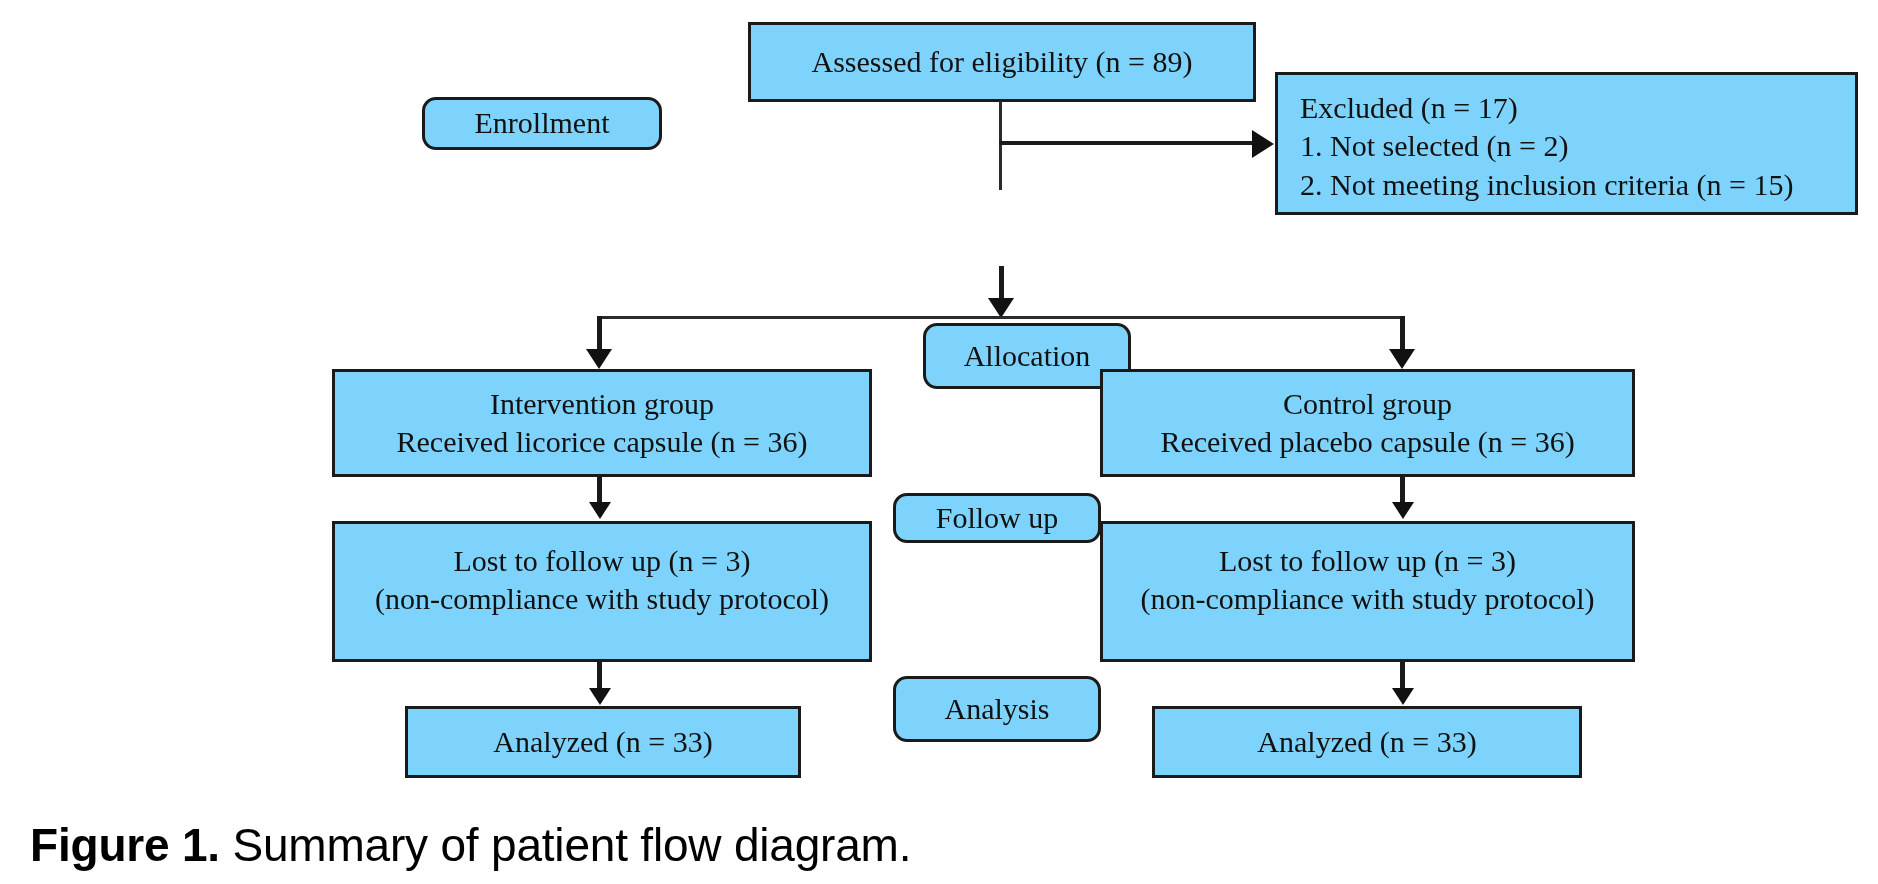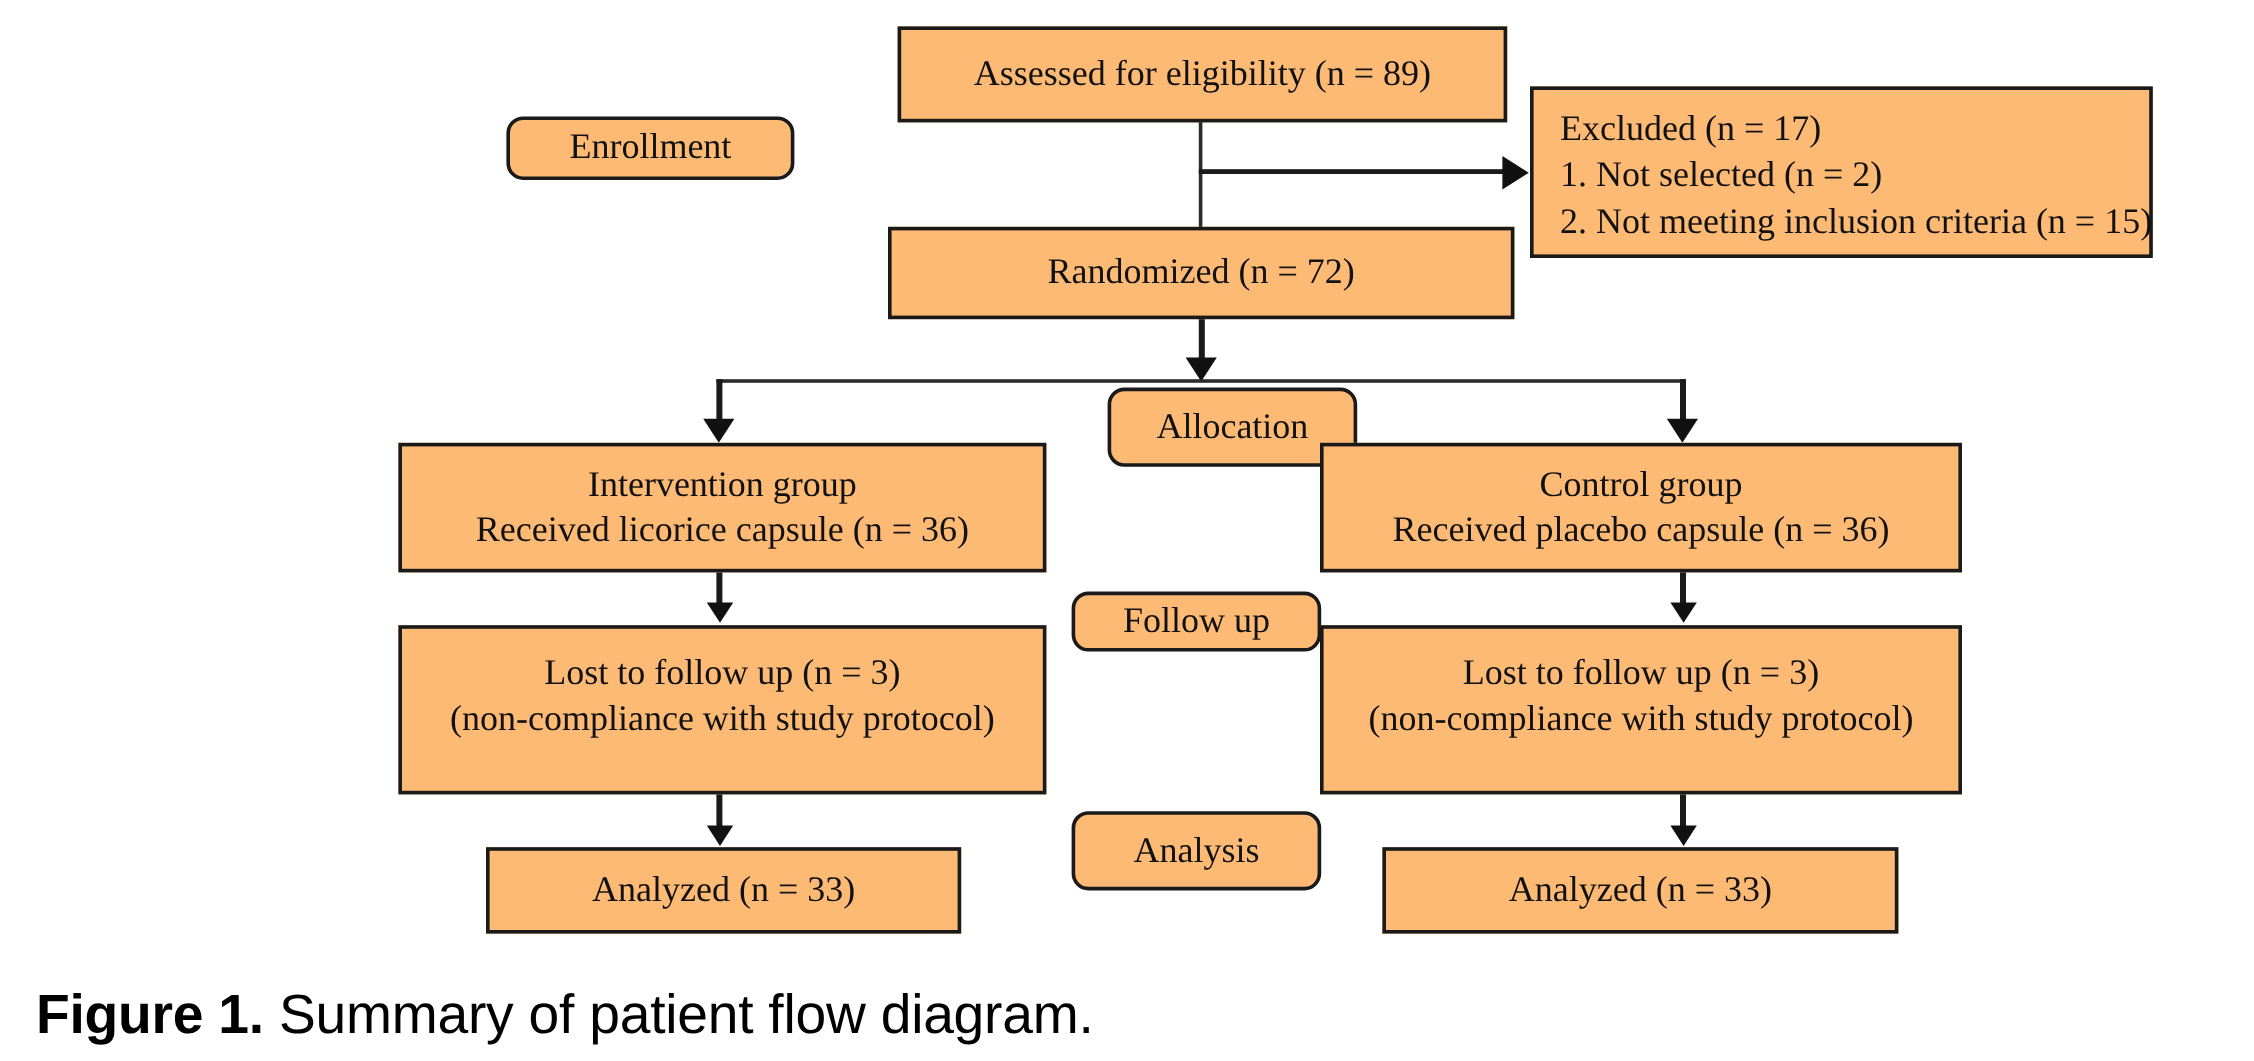--- a/index.html
+++ b/index.html
@@ -15,21 +15,21 @@
     background: #ffffff;
     overflow: hidden;
     font-family: "Liberation Serif", "DejaVu Serif", serif;
     color: #111111;
   }
 
   
   .node {
     position: absolute;
     box-sizing: border-box;
-    background: #fdba74;
+    background: #7dd3fc;
     border: 3px solid #1a1a1a;
     display: flex;
     flex-direction: column;
     align-items: center;
     justify-content: center;
     text-align: center;
     line-height: 1.28;
     font-size: 30px;
     color: #111111;
     padding: 4px 10px;
@@ -121,40 +121,37 @@
 <div id="page">
 
   <div class="node stage" style="left:422px; top:97px; width:240px; height:53px;">
     <span class="line">Enrollment</span>
   </div>
 
   <div class="node rect" style="left:748px; top:22px; width:508px; height:80px;">
     <span class="line">Assessed for eligibility (n = 89)</span>
   </div>
 
-  <div class="node rect topaligned" style="left:1275px; top:72px; width:519px; height:143px;">
+  <div class="node rect topaligned" style="left:1275px; top:72px; width:583px; height:143px;">
     <span class="line">Excluded (n = 17)</span>
     <span class="numline">
       <span class="num">1.</span>
       <span>Not selected (n = 2)</span>
     </span>
     <span class="numline">
       <span class="num">2.</span>
       <span>Not meeting inclusion criteria (n = 15)</span>
     </span>
   </div>
 
   <div class="vline thin" style="left:999px; top:101px; height:89px;"></div>
 
   <div class="hline" style="left:999px; top:141px; width:255px;"></div>
   <div class="arrow-right" style="left:1252px; top:130px;"></div>
 
-  <div class="node rect" style="left:740px; top:189px; width:522px; height:77px;">
-    <span class="line">Randomized (n = 72)</span>
-  </div>
 
   <div class="vline" style="left:999px; top:266px; width:5px; height:40px;"></div>
   <div class="arrow-down" style="left:988px; top:298px;"></div>
 
   <div class="hline thin" style="left:597px; top:316px; width:808px;"></div>
 
   <div class="vline" style="left:597px; top:316px; width:5px; height:40px;"></div>
   <div class="arrow-down" style="left:586px; top:349px;"></div>
 
   <div class="vline" style="left:1400px; top:316px; width:5px; height:40px;"></div>

